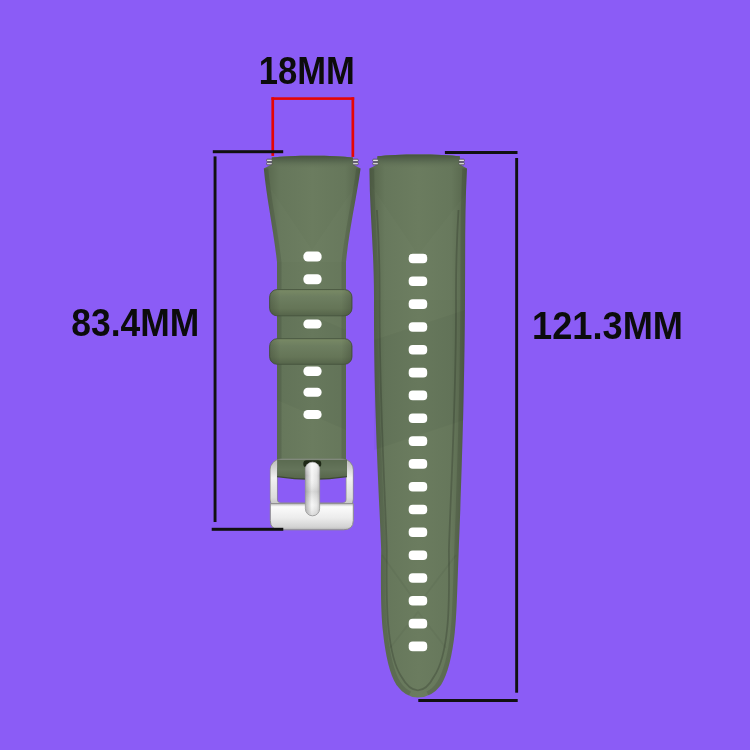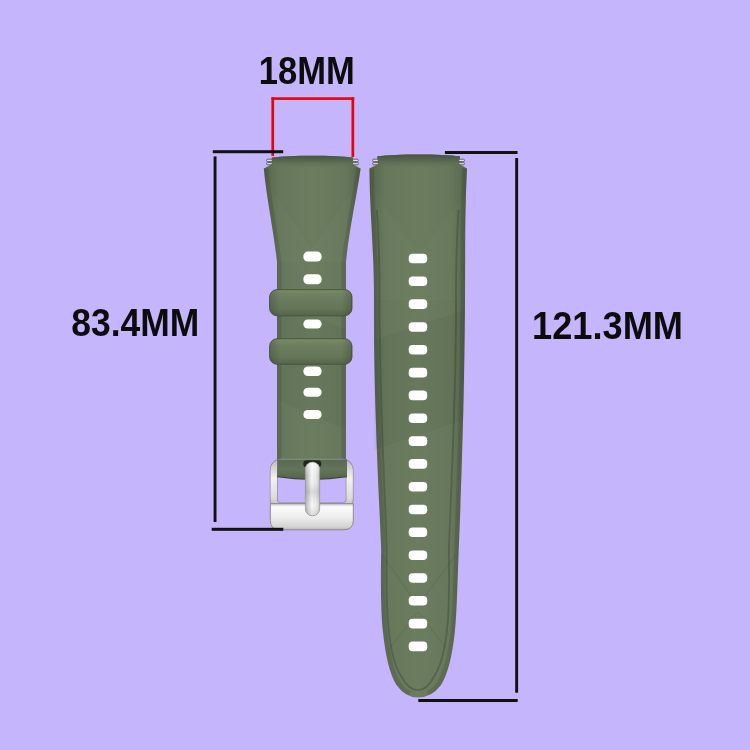--- a/index.html
+++ b/index.html
@@ -1,16 +1,16 @@
 <!DOCTYPE html>
 <html><head>
 <meta charset="utf-8">
 <style>
   html,body{margin:0;padding:0;background:#ffffff;}
-  #stage{position:relative;width:750px;height:750px;background:#c4b5fd;overflow:hidden;
+  #stage{position:relative;width:750px;height:750px;background:#8b5cf6;overflow:hidden;
          font-family:"Liberation Sans", sans-serif;}
 </style>
 </head>
 <body>
 <div id="stage">
 <svg width="750" height="750" viewBox="0 0 750 750">
 <defs>
   <linearGradient id="gBody" x1="0" y1="0" x2="1" y2="0">
     <stop offset="0" stop-color="#54644a"></stop>
     <stop offset="0.07" stop-color="#5d6d52"></stop>

